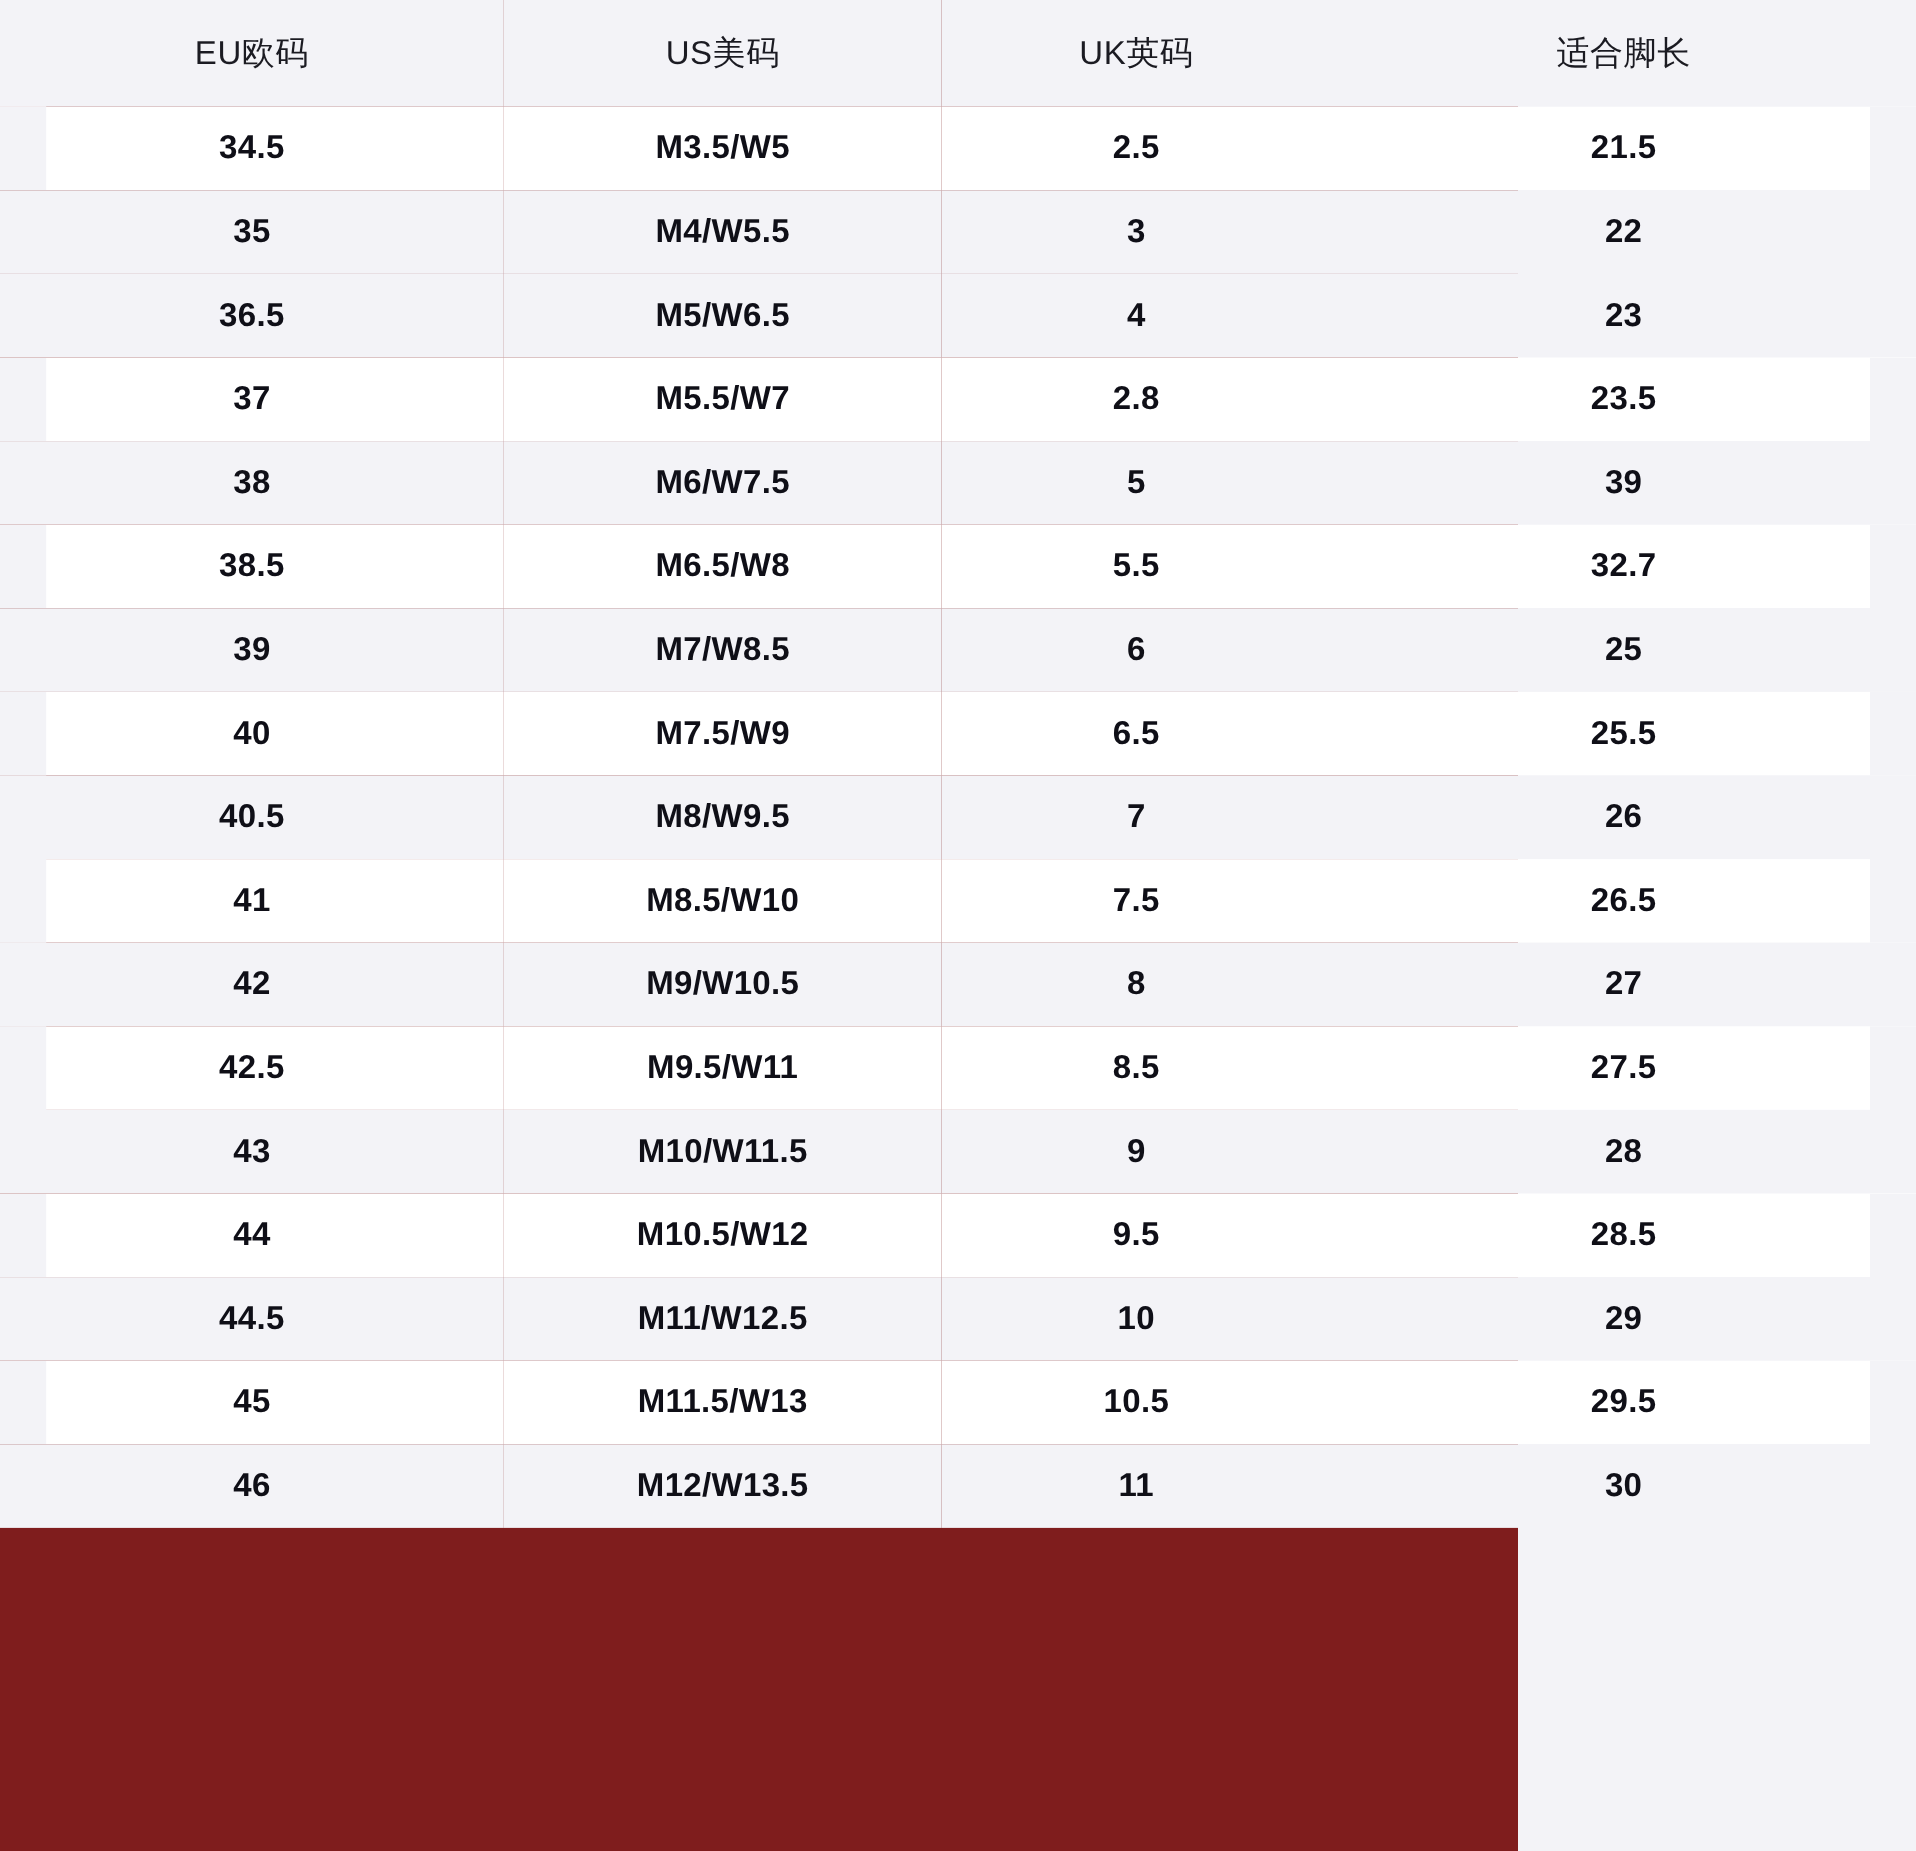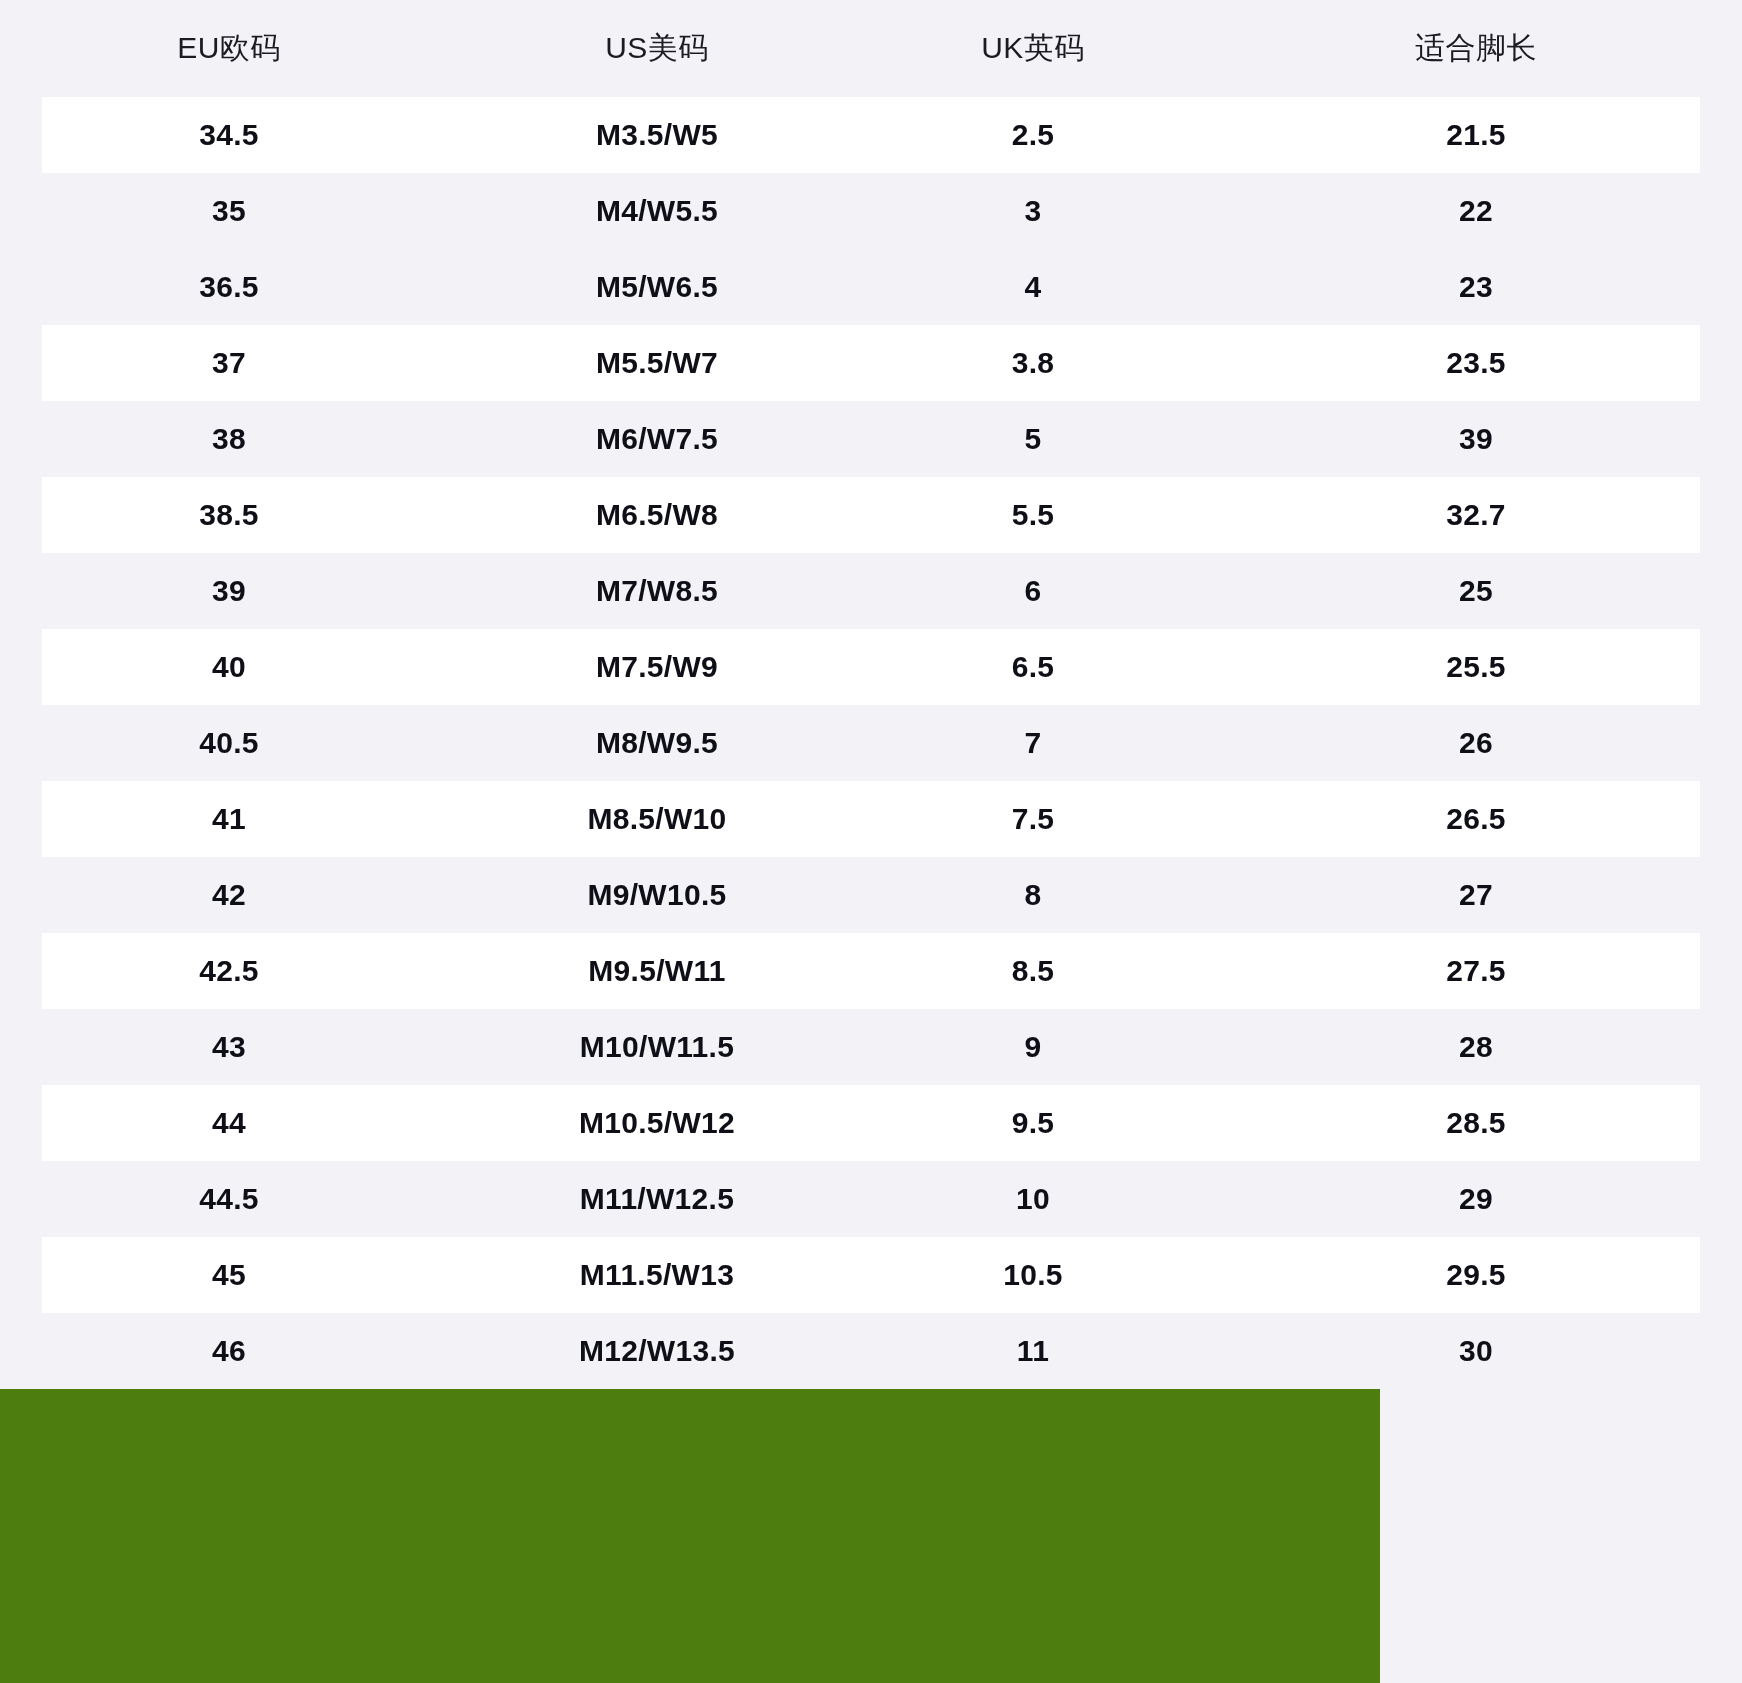--- a/index.html
+++ b/index.html
@@ -10,21 +10,21 @@
     width: 1742px;
     height: 1683px;
     background: #f3f3f7;
     font-family: "Liberation Sans", "DejaVu Sans", sans-serif;
     overflow: hidden;
   }
   .size-chart {
     width: 1380px;
     height: 1683px;
     position: relative;
-    background: #4d7c0f;
+    background: #7f1d1d;
     box-sizing: border-box;
   }
   table.size-table {
     width: 1742px;
     border-collapse: collapse;
     table-layout: fixed;
     border-spacing: 0;
   }
   table.size-table col.c1 { width: 458px; }
   table.size-table col.c2 { width: 398px; }
@@ -113,21 +113,21 @@
         </tr>
         <tr class="row-even">
           <td>36.5</td>
           <td>M5/W6.5</td>
           <td>4</td>
           <td>23</td>
         </tr>
         <tr class="row-odd">
           <td>37</td>
           <td>M5.5/W7</td>
-          <td>3.8</td>
+          <td>2.8</td>
           <td>23.5</td>
         </tr>
         <tr class="row-even">
           <td>38</td>
           <td>M6/W7.5</td>
           <td>5</td>
           <td>39</td>
         </tr>
         <tr class="row-odd">
           <td>38.5</td>

